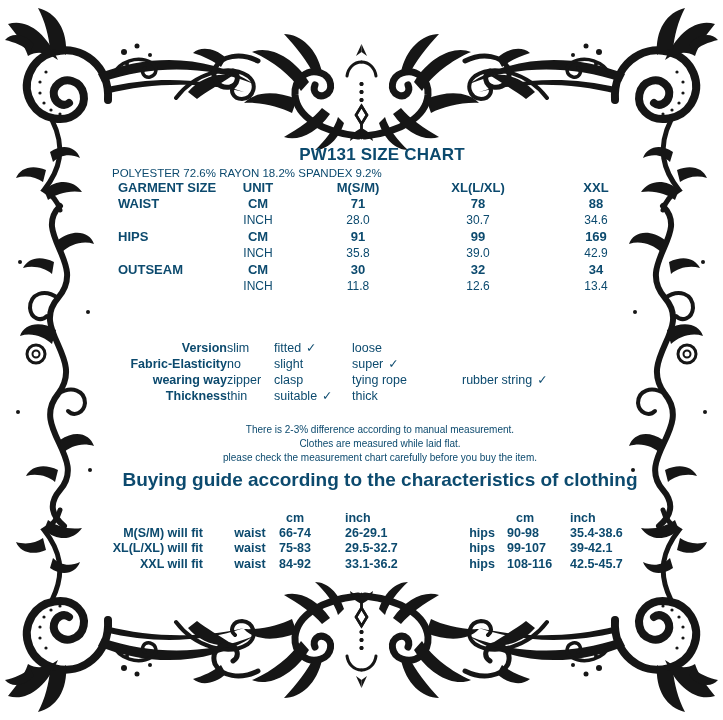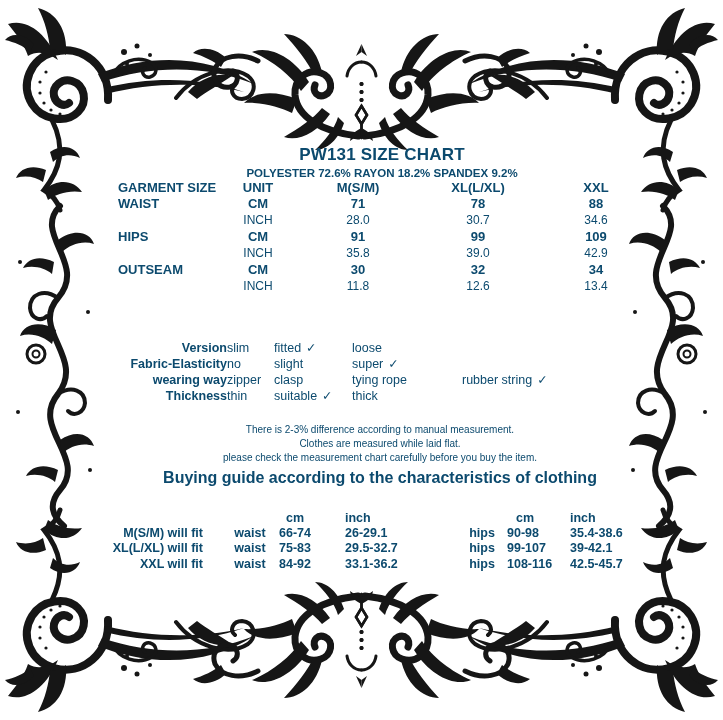--- a/index.html
+++ b/index.html
@@ -3,42 +3,42 @@
 <meta charset="utf-8">
 <style>
   html,body{margin:0;padding:0;background:#fff;}
   .canvas{position:relative;width:723px;height:720px;background:#ffffff;overflow:hidden;
           font-family:"Liberation Sans",sans-serif;color:#0c4a6e;padding-left:24px;}
   svg.border{position:absolute;left:0;top:0;fill:#161616;}
   svg.border .st{fill:none;stroke:#161616;stroke-linecap:round;}
 
   .title{position:absolute;left:112px;top:145px;width:540px;text-align:center;
          font-size:17px;font-weight:700;letter-spacing:.2px;}
-  .subtitle{position:absolute;left:112px;top:167px;width:540px;text-align:center;
-            font-size:11.5px;font-weight:700;}
+  .subtitle{position:absolute;left:112px;top:167px;width:540px;text-align:left;
+            font-size:11.5px;font-weight:400;}
 
   .size-table{position:absolute;left:112px;top:179px;width:547px;}
   .srow{display:grid;grid-template-columns:111px 70px 130px 110px 126px;height:16.4px;line-height:16.4px;}
   .srow span{text-align:center;white-space:nowrap;}
   .srow .c0{text-align:left;padding-left:6px;}
   .srow.head{font-weight:700;font-size:13px;height:17px;line-height:17px;}
   .srow.cm{font-weight:700;font-size:13px;}
   .srow.inch{font-weight:400;font-size:12px;}
 
   .attrs{position:absolute;left:112px;top:340px;width:470px;font-size:12.5px;}
   .vrow{display:grid;grid-template-columns:115px 47px 78px 62px auto;height:16px;line-height:16px;}
   .vrow .lbl{font-weight:700;text-align:right;white-space:nowrap;}
   .vrow .opt{text-align:left;white-space:nowrap;}
   .vrow .opt.last{text-align:left;padding-left:48px;}
   .check{padding-left:5px;}
   .check:empty{display:none;padding:0;}
 
   .notes{position:absolute;left:100px;top:423px;width:560px;text-align:center;}
   .notes .nline{font-size:10px;line-height:14.2px;}
-  .notes .nhead{font-size:16px;font-weight:700;margin-top:3px;}
+  .notes .nhead{font-size:19px;font-weight:700;margin-top:3px;}
 
   .fit-table{position:absolute;left:103px;top:511px;width:560px;font-size:12.5px;font-weight:700;}
   .frow{display:grid;grid-template-columns:100px 22px 50px 40px 142px 50px 56px auto;height:15.2px;line-height:15.2px;}
   .frow span{white-space:nowrap;}
   .frow .lbl{text-align:right;}
   .frow .waist,.frow .cm1,.frow .hips{text-align:center;}
   .frow .inch1{text-align:left;padding-left:30px;}
   .frow .cm2{text-align:left;}
   .frow .h-cm2{padding-left:9px;}
   .frow .inch2{text-align:left;padding-left:7px;}
@@ -147,21 +147,21 @@
       <span>INCH</span>
       <span>28.0</span>
       <span>30.7</span>
       <span>34.6</span>
     </div>
     <div class="srow cm">
       <span class="c0">HIPS</span>
       <span>CM</span>
       <span>91</span>
       <span>99</span>
-      <span>109</span>
+      <span>169</span>
     </div>
     <div class="srow inch">
       <span class="c0"></span>
       <span>INCH</span>
       <span>35.8</span>
       <span>39.0</span>
       <span>42.9</span>
     </div>
     <div class="srow cm">
       <span class="c0">OUTSEAM</span>

